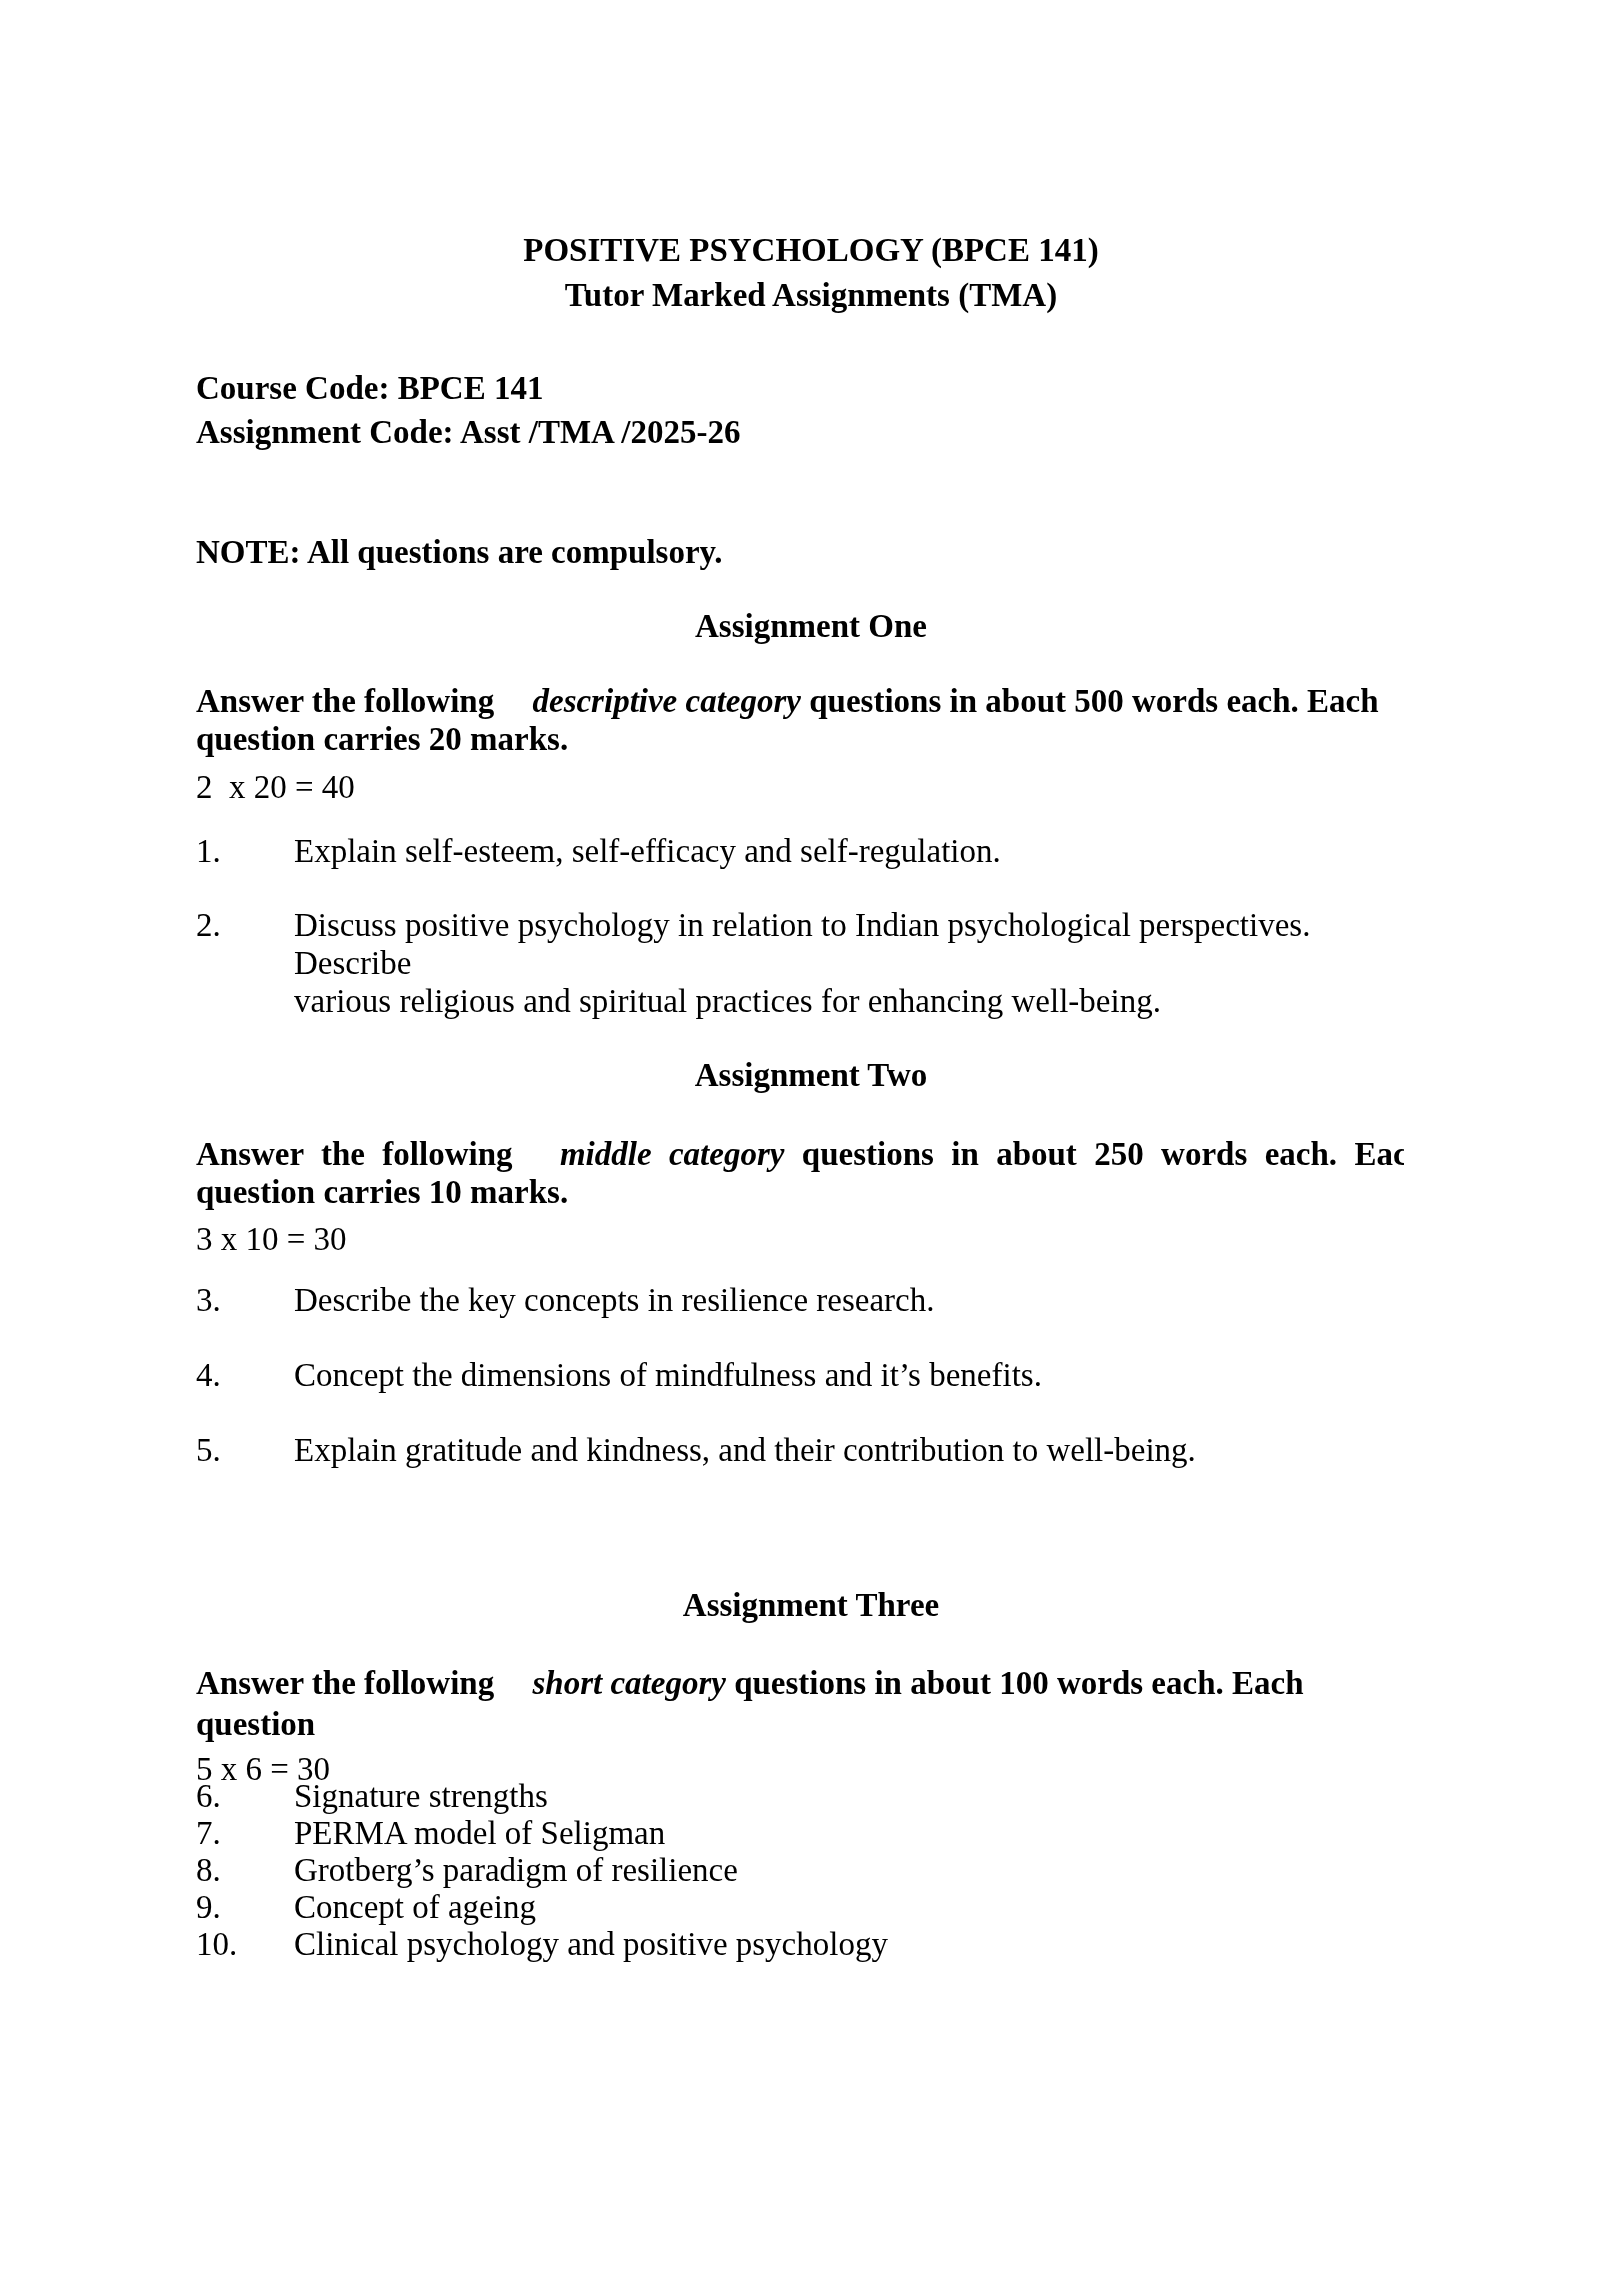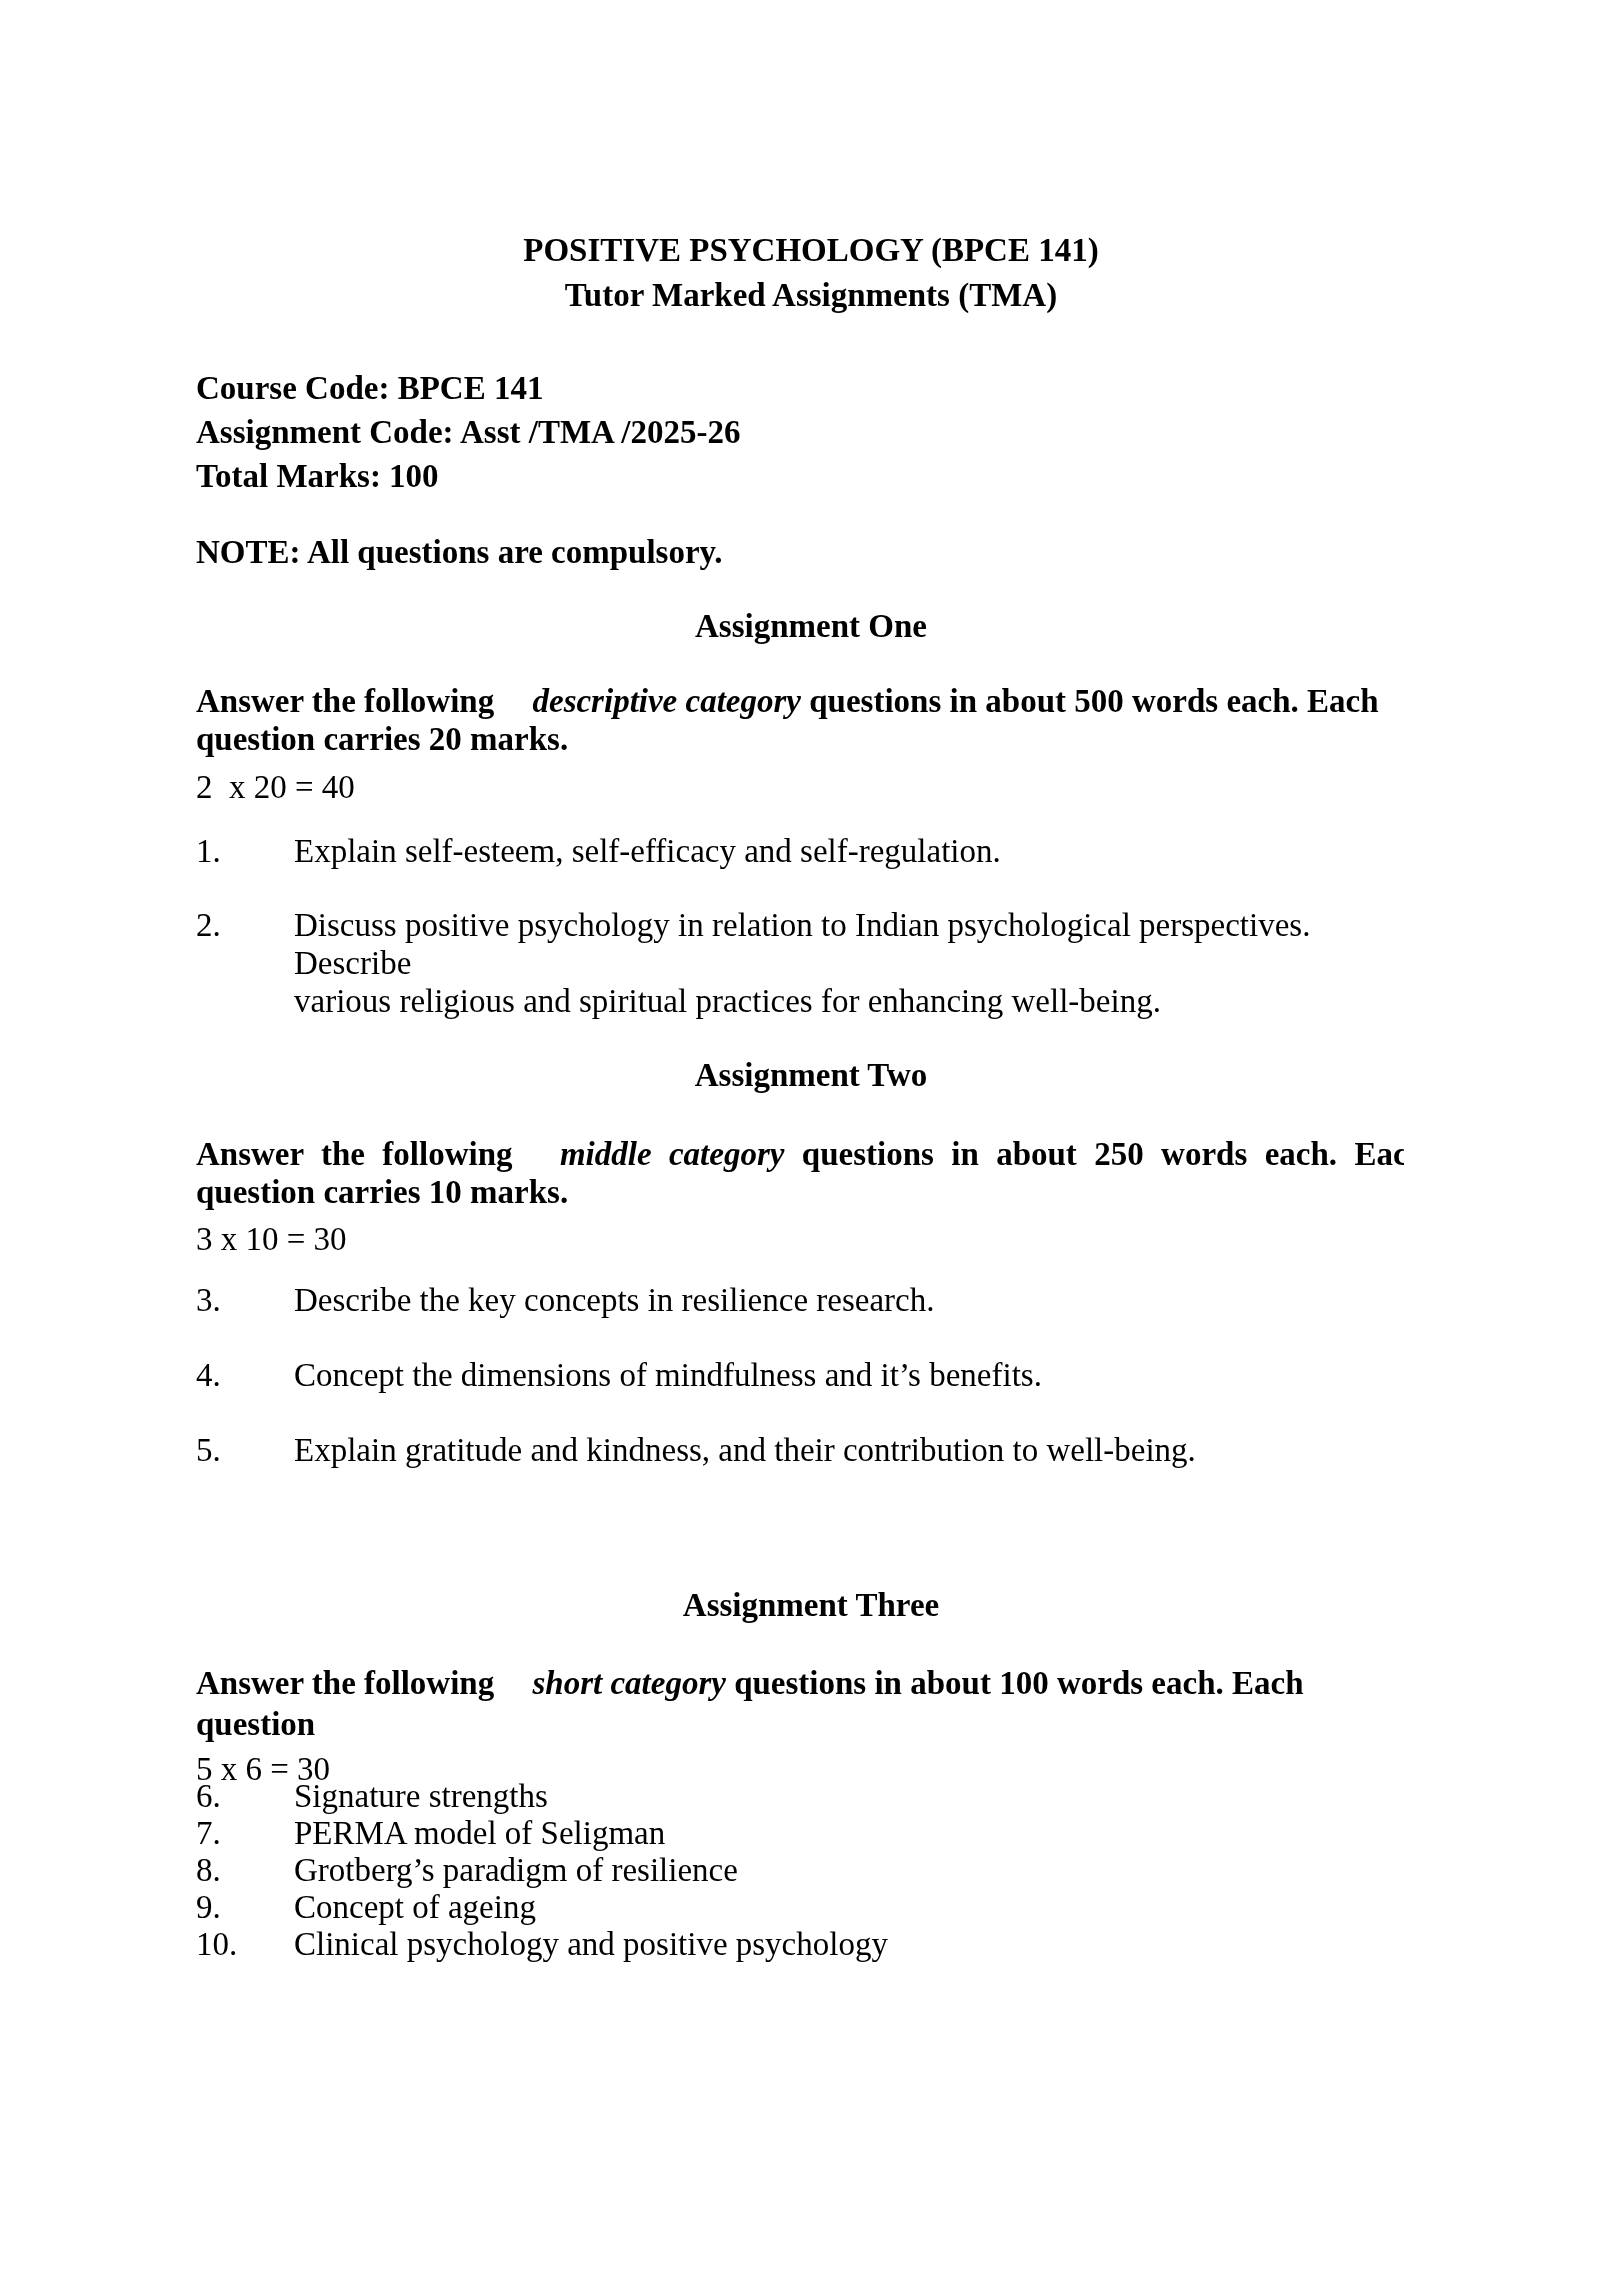--- a/index.html
+++ b/index.html
@@ -50,21 +50,20 @@
 <div class="page">
 
   <div class="block center bold pos-title">
     <span class="line">POSITIVE PSYCHOLOGY (BPCE 141)</span>
     <span class="line">Tutor Marked Assignments (TMA)</span>
   </div>
 
   <div class="block rightalign bold pos-meta">
     <span class="line">Course Code: BPCE 141</span>
     <span class="line">Assignment Code: Asst /TMA /2025-26</span>
-    <span class="line">Total Marks: 100</span>
   </div>
 
   <div class="block bold pos-note">NOTE: All questions are compulsory.</div>
 
   <div class="block center bold pos-a1-heading">Assignment One</div>
 
   <div class="block bold pos-a1-para">
     <span class="line"><span>Answer the following </span><span class="it">descriptive category</span><span> questions in about 500 words each. Each</span></span>
     <span class="line">question carries 20 marks.</span>
   </div>

